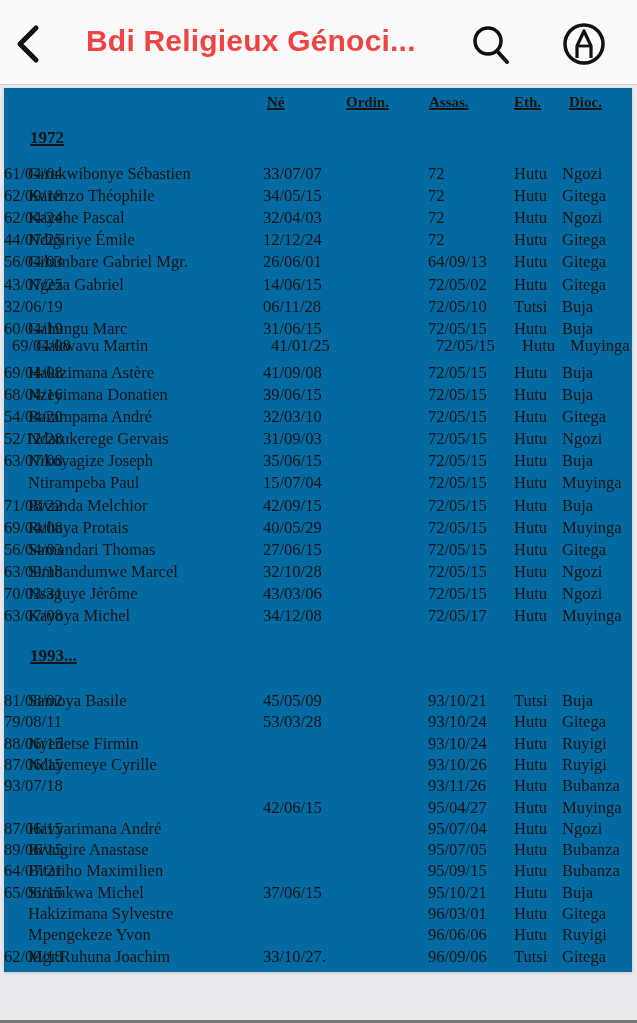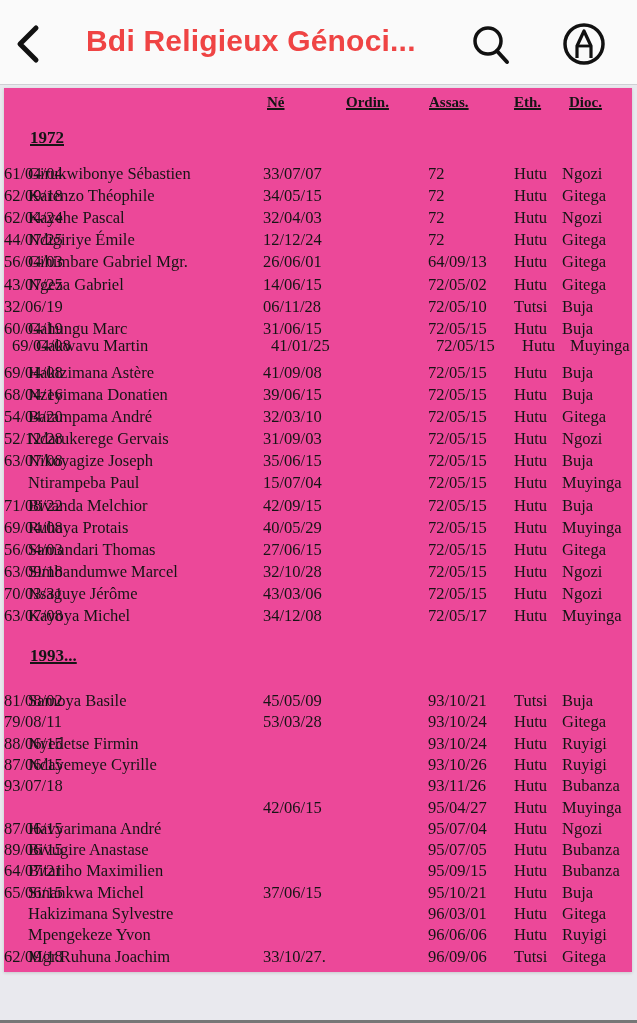--- a/index.html
+++ b/index.html
@@ -16,21 +16,21 @@
   .back-btn { position: absolute; left: 10px; top: 22px; width: 40px; height: 44px; cursor: pointer; }
   .nav-title {
     position: absolute; left: 86px; top: 24px; font-size: 30px; font-weight: bold;
     color: #ef4444; letter-spacing: 0.2px; white-space: nowrap;
   }
   .search-btn { position: absolute; left: 468px; top: 22px; width: 48px; height: 46px; cursor: pointer; }
   .markup-btn { position: absolute; left: 560px; top: 20px; width: 48px; height: 48px; cursor: pointer; }
 
   .page {
     position: absolute; left: 4px; top: 88px; width: 628px; height: 884px;
-    background: #ec4899; box-shadow: 0 1px 3px rgba(0,0,0,0.15);
+    background: #0369a1; box-shadow: 0 1px 3px rgba(0,0,0,0.15);
   }
   .doc { position: absolute; left: 0; top: 0; width: 100%; height: 100%;
     font-family: "Liberation Serif", serif; color: #151515; }
 
   .hdr { position: absolute; top: 6px; font-size: 15px; font-weight: bold;
     text-decoration: underline; text-decoration-thickness: 2px; }
   .section { position: absolute; left: 26px; font-size: 17px; font-weight: bold;
     text-decoration: underline; text-decoration-thickness: 2px; }
 
   .row { position: absolute; left: 0; width: 100%; height: 22px; font-size: 16.5px; white-space: nowrap; }

